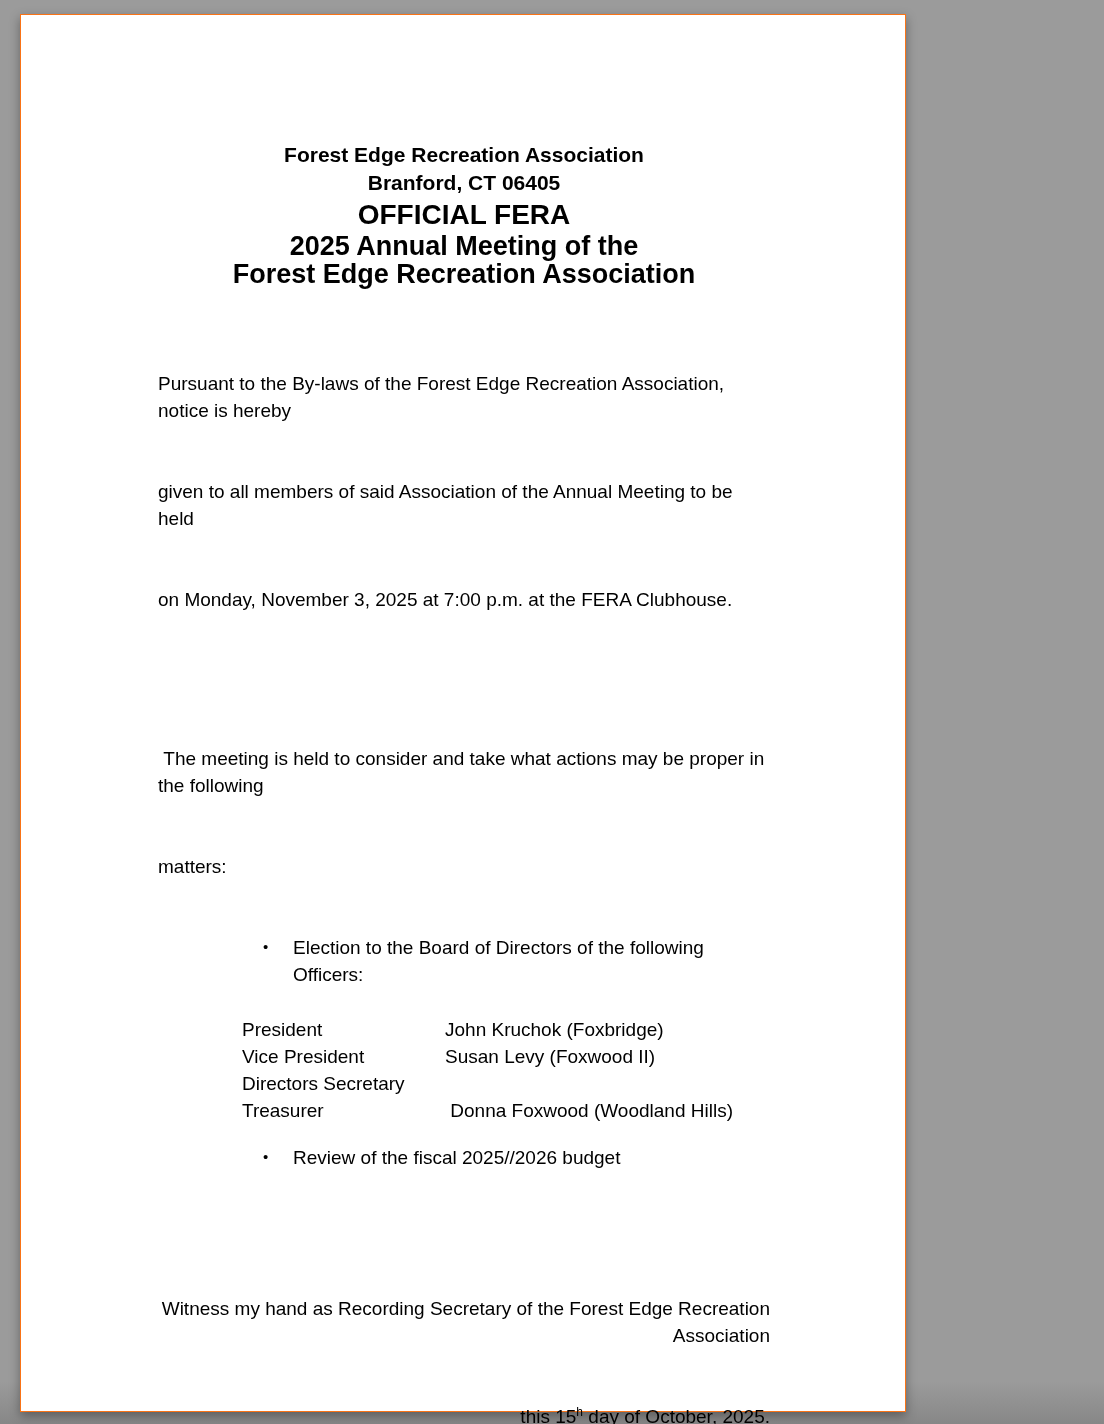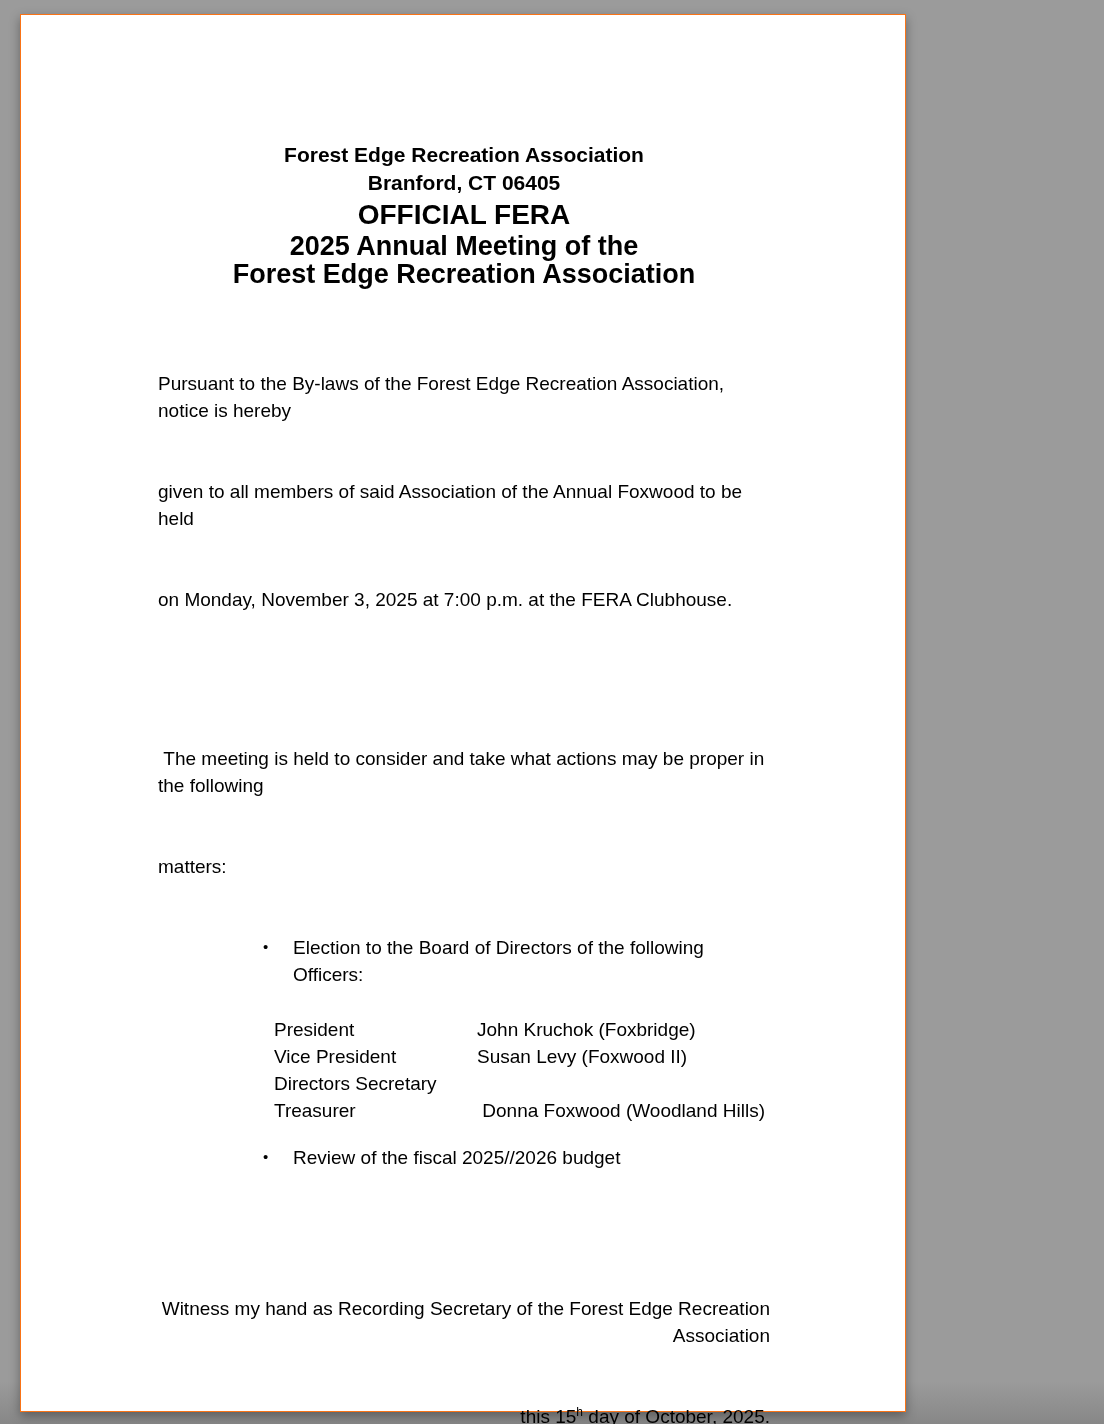--- a/index.html
+++ b/index.html
@@ -32,21 +32,21 @@
   .p1 { margin-top: 28px; }
   .p2 { margin-top: 24px; }
 
   .bullet-item { position: relative; padding-left: 135px; }
   .bullet-item .dot {
     position: absolute; left: 105px; top: -1px;
     font-size: 15px;
   }
   .bullet-2 { margin-top: 20px; }
 
-  .officers { margin-top: 28px; margin-left: 116px; }
+  .officers { margin-top: 28px; margin-left: 84px; }
   .officer-row { display: flex; line-height: 27px; }
   .officer-title { width: 203px; flex: 0 0 203px; }
   .officer-name { white-space: pre-wrap; text-align: right; }
 
   .witness { margin-top: 70px; text-align: right; }
   .witness sup { font-size: 12px; line-height: 0; }
   .closing { margin-top: 20px; }
 </style>
 </head>
 <body>
@@ -57,21 +57,21 @@
     <div class="doc-header">
       <div class="org-line">Forest Edge Recreation Association</div>
       <div class="org-line">Branford, CT 06405</div>
       <div class="main-title">OFFICIAL FERA</div>
       <div class="subtitle-line">2025 Annual Meeting of the</div>
       <div class="subtitle-line">Forest Edge Recreation Association</div>
     </div>
 
     <div class="para p1">
       <div>Pursuant to the By-laws of the Forest Edge Recreation Association, notice is hereby</div>
-      <div>given to all members of said Association of the Annual Foxwood to be held</div>
+      <div>given to all members of said Association of the Annual Meeting to be held</div>
       <div>on Monday, November 3, 2025 at 7:00 p.m. at the FERA Clubhouse.</div>
     </div>
 
     <div class="para p2">
       <div> The meeting is held to consider and take what actions may be proper in the following</div>
       <div>matters:</div>
     </div>
 
     <div class="bullet-item">
       <span class="dot">•</span>

